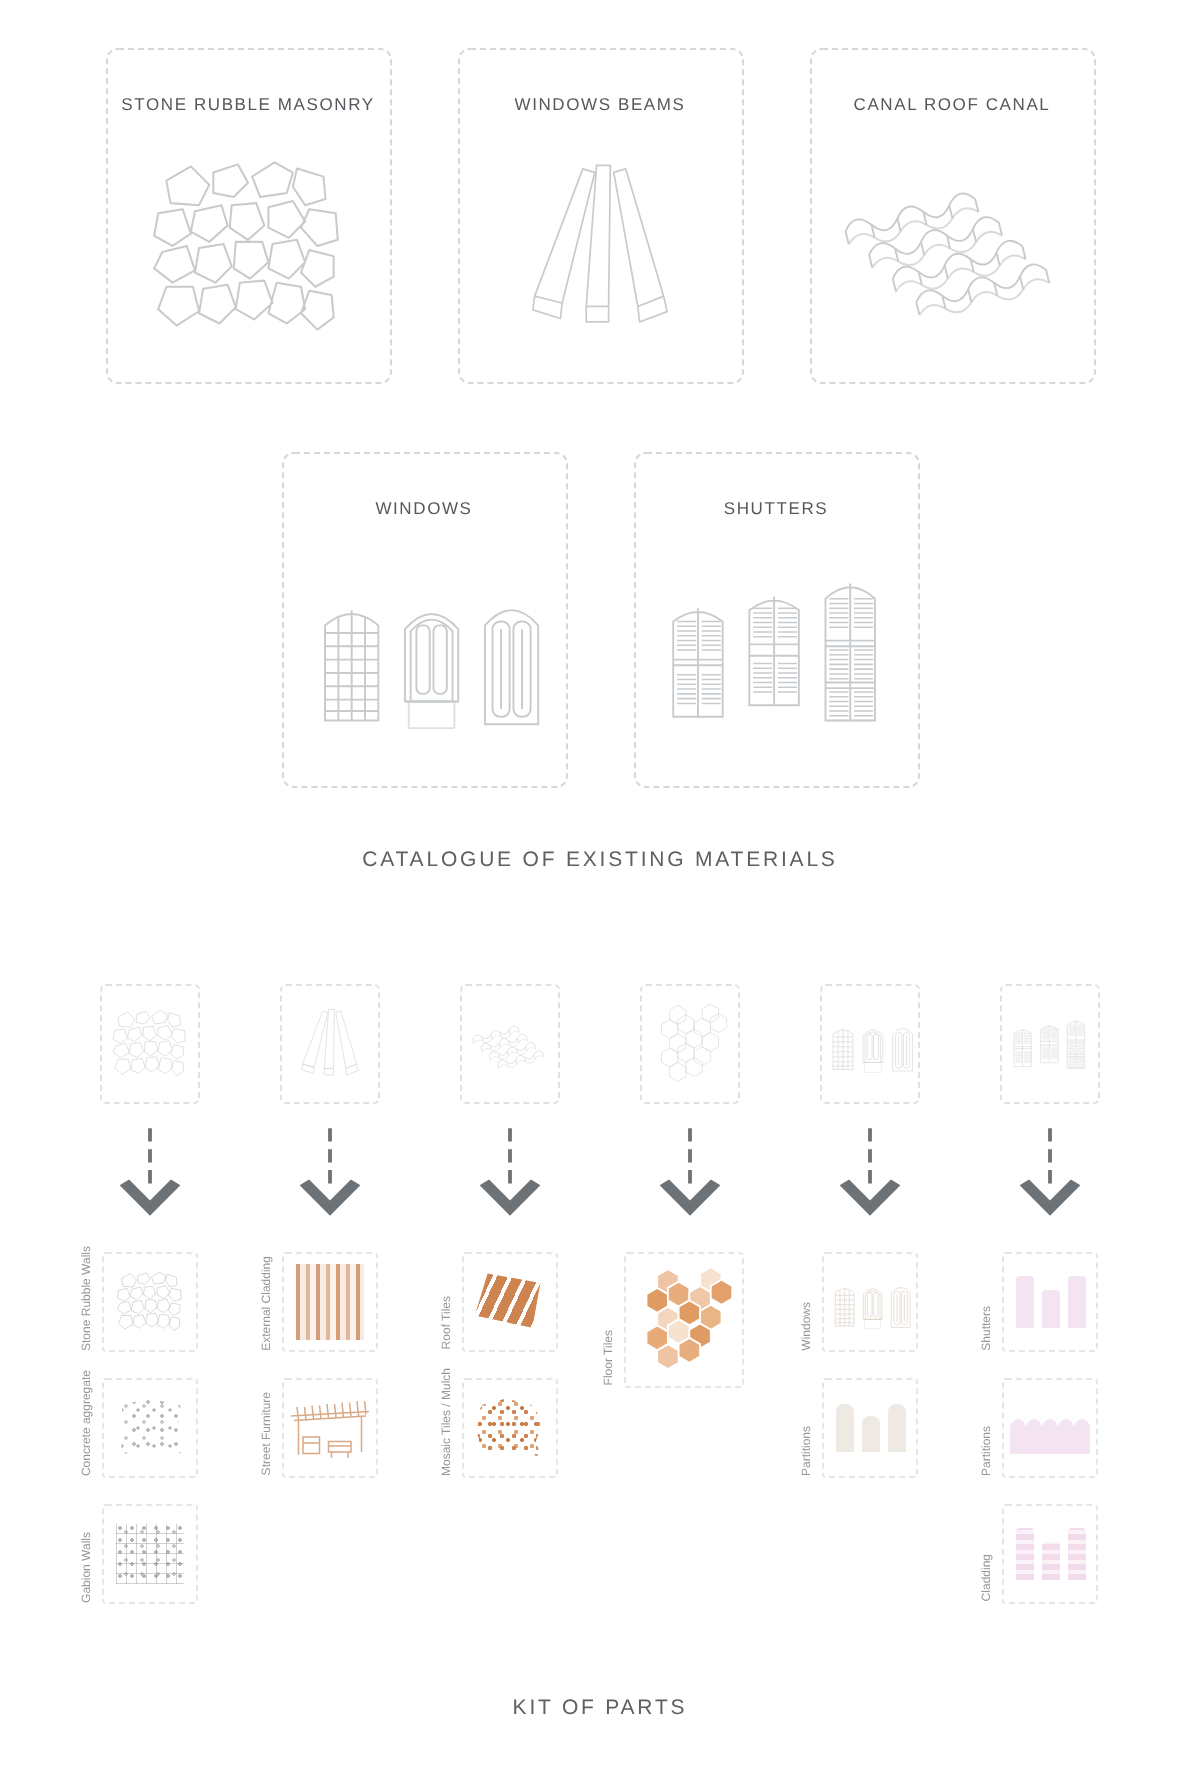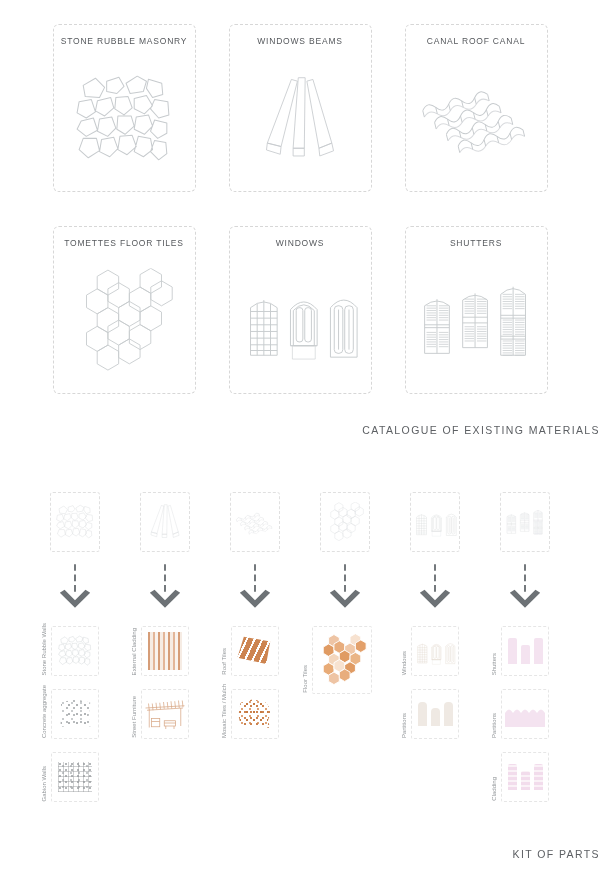--- a/index.html
+++ b/index.html
@@ -3,24 +3,24 @@
 <meta charset="utf-8">
 <style>
   html,body{margin:0;padding:0;background:#fff;}
   body{width:600px;height:893px;overflow:hidden;font-family:"Liberation Sans",sans-serif;}
   .page{position:relative;width:600px;height:893px;background:#fff;}
 
   
   .cat-grid{display:flex;flex-wrap:wrap;justify-content:center;gap:34px 33px;padding-top:24px;}
   .cat-card{width:141px;height:166px;border:1px dashed #d7d7d7;border-radius:6px;
             display:flex;flex-direction:column;align-items:center;background:#fff;}
-  .cat-title{margin-top:11px;font-size:8.5px;letter-spacing:.8px;color:#55585c;text-align:right;white-space:nowrap;}
+  .cat-title{margin-top:22px;font-size:8.5px;letter-spacing:.8px;color:#55585c;text-align:right;white-space:nowrap;}
   .cat-art{flex:1;display:flex;align-items:center;justify-content:center;width:100%;}
   .art-gray{color:#c7cbce;}
-  .caption{margin-top:30px;text-align:right;font-size:10.5px;letter-spacing:1.4px;color:#5d6064;}
+  .caption{margin-top:30px;text-align:center;font-size:10.5px;letter-spacing:1.4px;color:#5d6064;}
 
   
   .kit-grid{display:flex;justify-content:center;gap:42px;margin-top:56px;align-items:flex-start;}
   .kit-col{width:48px;display:flex;flex-direction:column;align-items:center;}
   .thumb{width:48px;height:58px;border:1px dashed #e0e0e0;border-radius:3px;
          display:flex;align-items:center;justify-content:center;color:#d6d9db;background:#fff;}
   .arrow-svg{margin-top:10px;}
   .kit-cards{margin-top:16px;display:flex;flex-direction:column;gap:13px;}
   .kit-part{position:relative;width:46px;height:48px;border:1px dashed #e6e6e6;border-radius:2px;
             display:flex;align-items:center;justify-content:center;background:#fff;}
@@ -244,28 +244,20 @@
 
       <div class="cat-card">
         <div class="cat-title">CANAL ROOF CANAL</div>
         <div class="cat-art art-gray">
           <svg viewBox="0 0 132 92" width="126" height="88">
               <use href="#sym-roof"></use>
             </svg>
         </div>
       </div>
 
-      <div class="cat-card">
-        <div class="cat-title">TOMETTES FLOOR TILES</div>
-        <div class="cat-art art-gray">
-          <svg viewBox="0 0 112 118" width="100" height="106">
-              <use href="#sym-hex"></use>
-            </svg>
-        </div>
-      </div>
 
       <div class="cat-card">
         <div class="cat-title">WINDOWS</div>
         <div class="cat-art art-gray">
           <svg viewBox="0 0 124 84" width="118" height="80">
               <use href="#sym-windows"></use>
             </svg>
         </div>
       </div>
 

